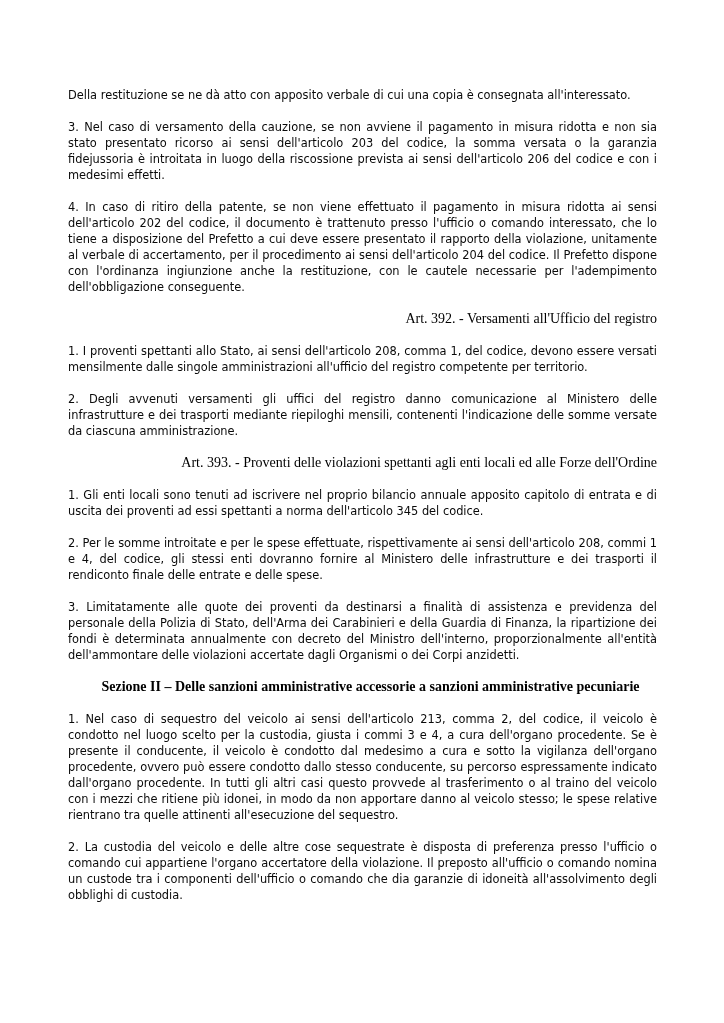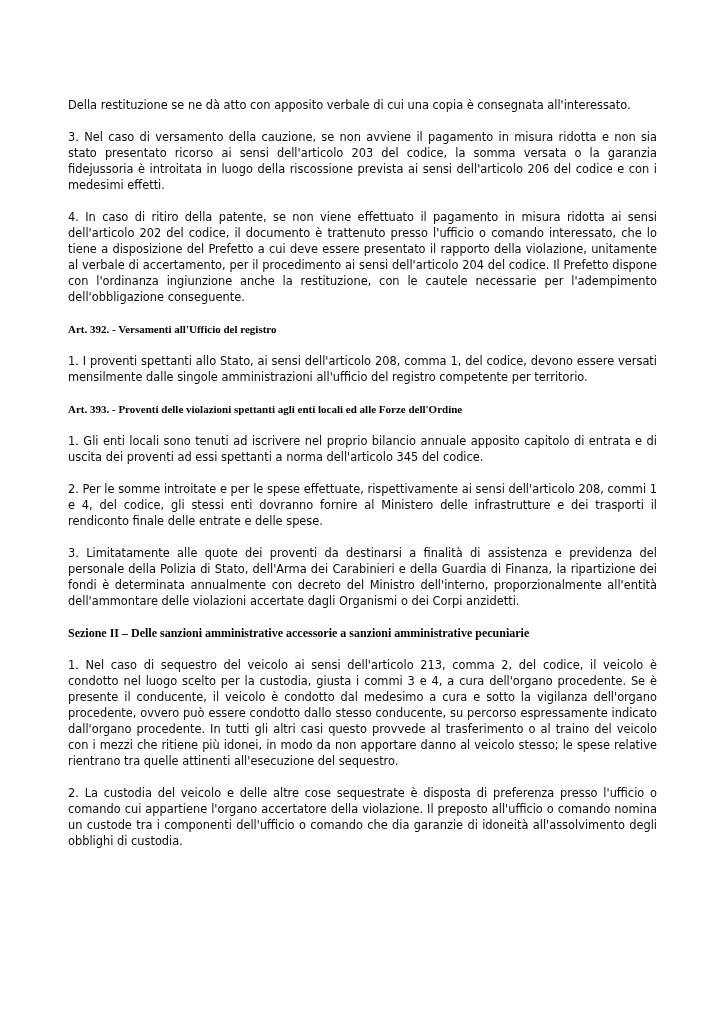--- a/index.html
+++ b/index.html
@@ -18,52 +18,53 @@
   }
   .content {
     width: 589px;
     color: #000000;
   }
   .para {
     font-family: "DejaVu Sans", "Liberation Sans", sans-serif;
     font-size: 11.4px;
     line-height: 16px;
     text-align: justify;
-    margin: 14px 0 16px 0;
+    margin: 4px 0 16px 0;
     color: #0a0a0a;
   }
   .art-heading {
     font-family: "Liberation Serif", "DejaVu Serif", serif;
-    font-size: 11px;
-    font-weight: bold;
+    font-size: 14px;
+    font-weight: normal;
     line-height: 16px;
-    text-align: left;
+    text-align: right;
     margin: 0 0 16px 0;
     color: #000000;
   }
   .section-heading {
     font-family: "Liberation Serif", "DejaVu Serif", serif;
-    font-size: 12px;
+    font-size: 14px;
     font-weight: bold;
     line-height: 16px;
-    text-align: left;
-    margin: 0 0 16px 0;
+    text-align: center;
+    margin: 0 0 16px 16px;
     color: #000000;
   }
 </style>
 </head>
 <body>
 
 <div class="page">
   <div class="content">
     <p class="para">Della restituzione se ne dà atto con apposito verbale di cui una copia è consegnata all'interessato.</p>
     <p class="para">3. Nel caso di versamento della cauzione, se non avviene il pagamento in misura ridotta e non sia stato presentato ricorso ai sensi dell'articolo 203 del codice, la somma versata o la garanzia fidejussoria è introitata in luogo della riscossione prevista ai sensi dell'articolo 206 del codice e con i medesimi effetti.</p>
     <p class="para">4. In caso di ritiro della patente, se non viene effettuato il pagamento in misura ridotta ai sensi dell'articolo 202 del codice, il documento è trattenuto presso l'ufficio o comando interessato, che lo tiene a disposizione del Prefetto a cui deve essere presentato il rapporto della violazione, unitamente al verbale di accertamento, per il procedimento ai sensi dell'articolo 204 del codice. Il Prefetto dispone con l'ordinanza ingiunzione anche la restituzione, con le cautele necessarie per l'adempimento dell'obbligazione conseguente.</p>
     <h3 class="art-heading">Art. 392. - Versamenti all'Ufficio del registro</h3>
     <p class="para">1. I proventi spettanti allo Stato, ai sensi dell'articolo 208, comma 1, del codice, devono essere versati mensilmente dalle singole amministrazioni all'ufficio del registro competente per territorio.</p>
+    <p class="para">2. Degli avvenuti versamenti gli uffici del registro danno comunicazione al Ministero delle infrastrutture e dei trasporti mediante riepiloghi mensili, contenenti l'indicazione delle somme versate da ciascuna amministrazione.</p>
     <h3 class="art-heading">Art. 393. - Proventi delle violazioni spettanti agli enti locali ed alle Forze dell'Ordine</h3>
     <p class="para">1. Gli enti locali sono tenuti ad iscrivere nel proprio bilancio annuale apposito capitolo di entrata e di uscita dei proventi ad essi spettanti a norma dell'articolo 345 del codice.</p>
     <p class="para">2. Per le somme introitate e per le spese effettuate, rispettivamente ai sensi dell'articolo 208, commi 1 e 4, del codice, gli stessi enti dovranno fornire al Ministero delle infrastrutture e dei trasporti il rendiconto finale delle entrate e delle spese.</p>
     <p class="para">3. Limitatamente alle quote dei proventi da destinarsi a finalità di assistenza e previdenza del personale della Polizia di Stato, dell'Arma dei Carabinieri e della Guardia di Finanza, la ripartizione dei fondi è determinata annualmente con decreto del Ministro dell'interno, proporzionalmente all'entità dell'ammontare delle violazioni accertate dagli Organismi o dei Corpi anzidetti.</p>
     <h3 class="section-heading">Sezione II – Delle sanzioni amministrative accessorie a sanzioni amministrative pecuniarie</h3>
     <p class="para">1. Nel caso di sequestro del veicolo ai sensi dell'articolo 213, comma 2, del codice, il veicolo è condotto nel luogo scelto per la custodia, giusta i commi 3 e 4, a cura dell'organo procedente. Se è presente il conducente, il veicolo è condotto dal medesimo a cura e sotto la vigilanza dell'organo procedente, ovvero può essere condotto dallo stesso conducente, su percorso espressamente indicato dall'organo procedente. In tutti gli altri casi questo provvede al trasferimento o al traino del veicolo con i mezzi che ritiene più idonei, in modo da non apportare danno al veicolo stesso; le spese relative rientrano tra quelle attinenti all'esecuzione del sequestro.</p>
     <p class="para">2. La custodia del veicolo e delle altre cose sequestrate è disposta di preferenza presso l'ufficio o comando cui appartiene l'organo accertatore della violazione. Il preposto all'ufficio o comando nomina un custode tra i componenti dell'ufficio o comando che dia garanzie di idoneità all'assolvimento degli obblighi di custodia.</p>
   </div>
 </div>
 

